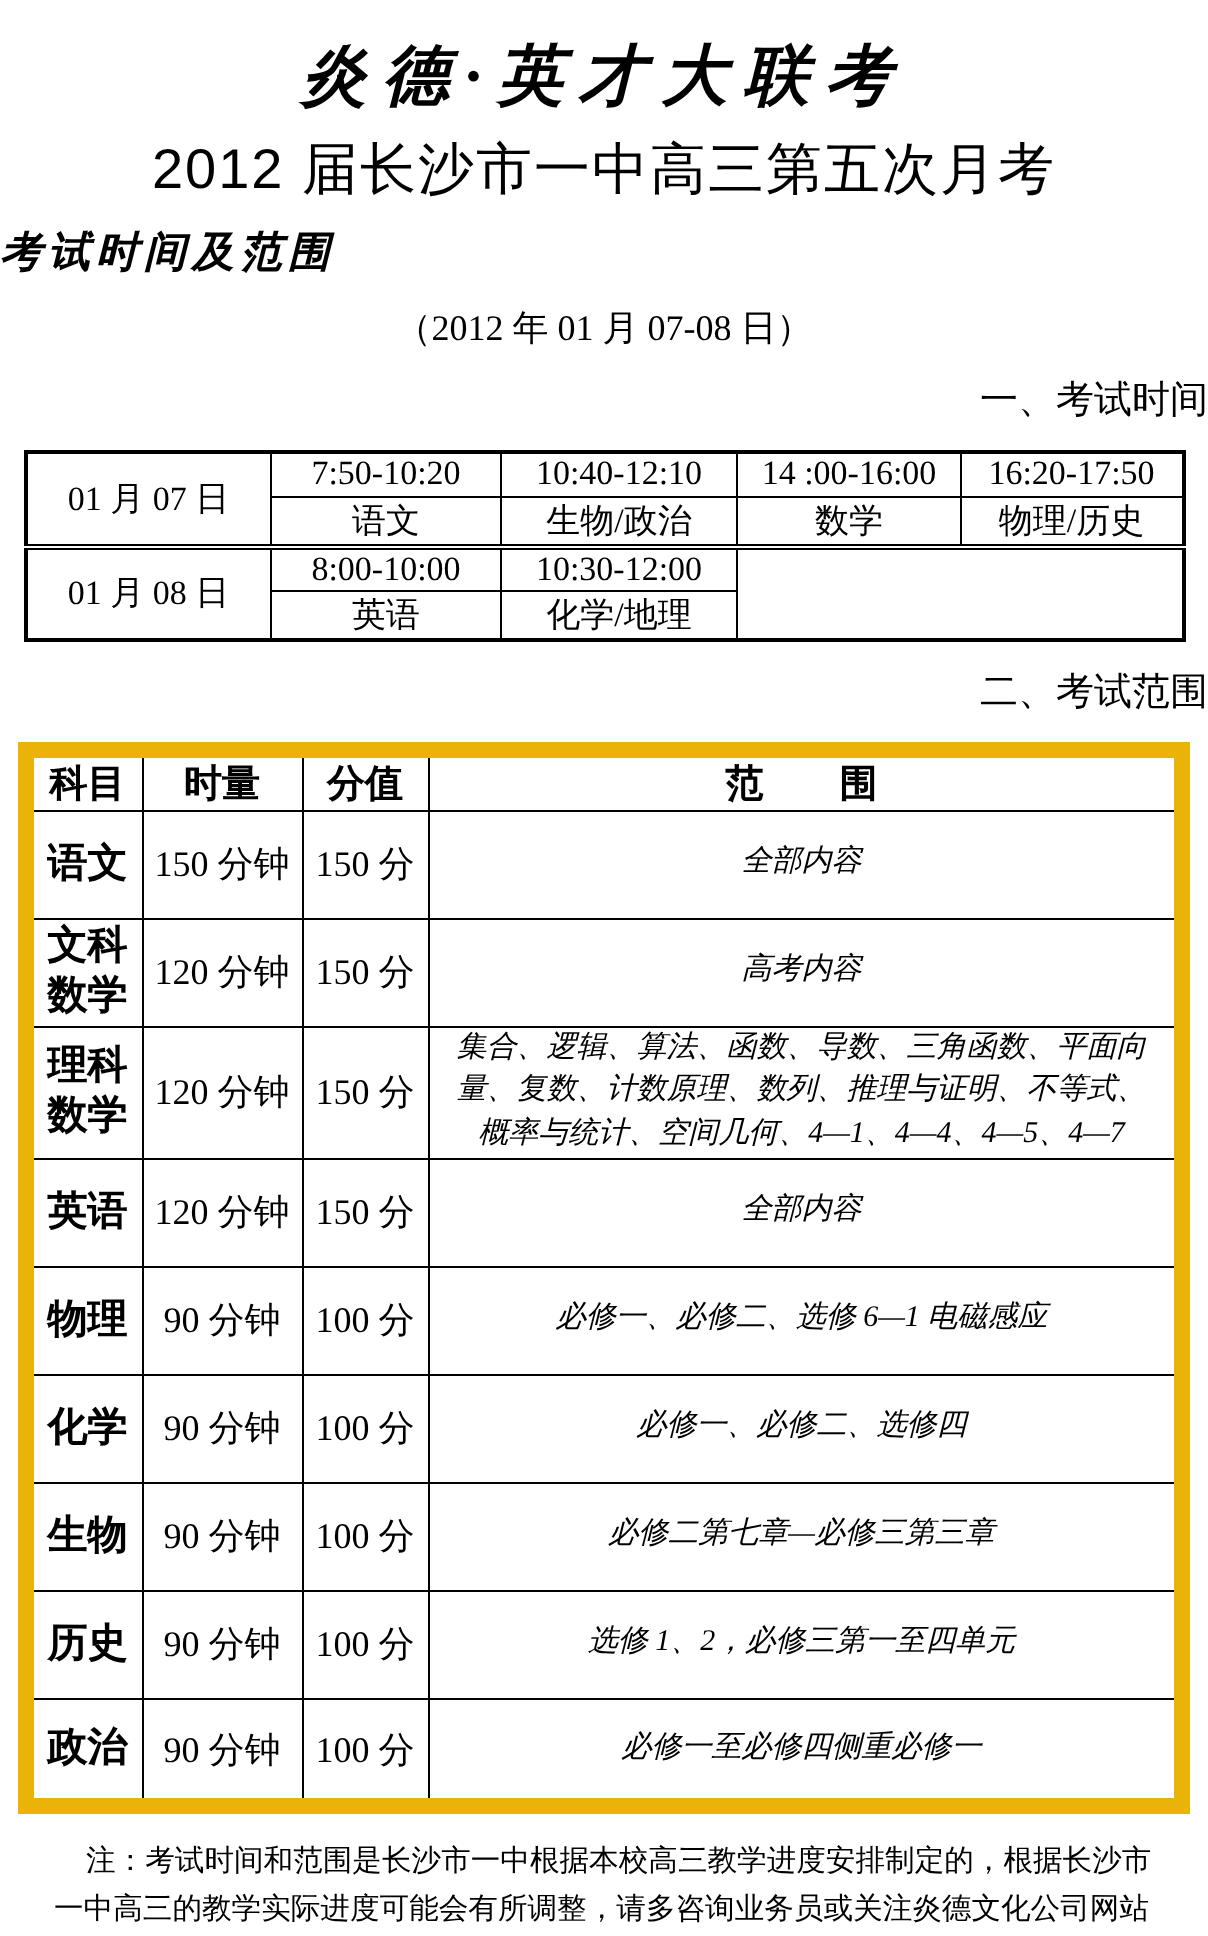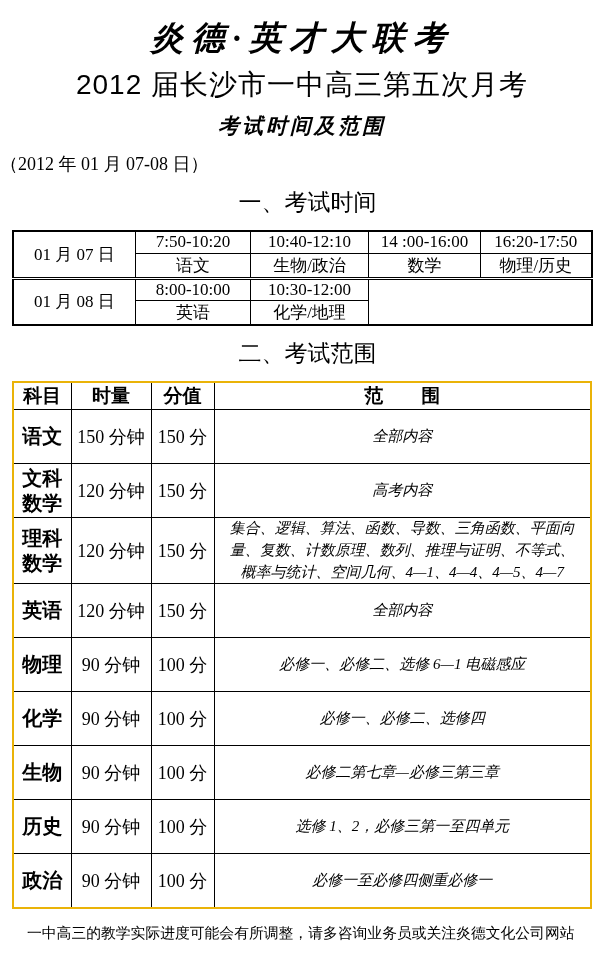--- a/index.html
+++ b/index.html
@@ -21,47 +21,48 @@
   .main-title {
     margin-top: 5px;
     text-align: center;
     font-size: 28px;
     font-weight: normal;
     font-family: "Liberation Sans", sans-serif;
     letter-spacing: 1px;
   }
   .subtitle {
     margin-top: 8px;
-    text-align: center;
+    text-align: left;
     font-size: 21px;
     font-style: italic;
     letter-spacing: 3px;
     font-weight: 600;
   }
   .date-line {
     margin-top: 12px;
+    text-align: center;
     font-size: 18px;
   }
   .section-title {
-    text-align: center;
-    font-size: 23px;
+    text-align: right;
+    font-size: 19px;
     font-family: "Liberation Sans", sans-serif;
     padding-left: 11px;
   }
   .section-1 { margin-top: 11px; margin-bottom: 7px; }
   .section-2 { margin-top: 3px; margin-bottom: 3px; }
 
   table { border-collapse: collapse; table-layout: fixed; margin: 12px auto; }
   td, th { border: 1px solid #000000; text-align: center; vertical-align: middle; padding: 0; overflow: hidden; }
 
   .t1 { width: 579px; border: 2px solid #000000; }
   .t1 td { height: 22px; font-size: 17px; }
   .t1 tr.sep td, .t1 td.sep-b { border-bottom: 3px double #000000; }
 
-  .t2 { width: 578px; border: 2px solid #eab308; }
+  .t2 { width: 578px; border: 8px solid #eab308; }
   .t2 th { height: 28px; font-size: 19px; font-family: "Liberation Sans", sans-serif; font-weight: bold; }
   .t2 tr.r { height: 54px; }
   .t2 tr.tall { height: 64px; }
   .t2 td.subject {
     font-size: 20px; font-weight: bold;
     font-family: "Liberation Sans", sans-serif;
     line-height: 1.25; padding: 0 5px;
     word-break: break-all;
   }
   .t2 td.dur, .t2 td.score { font-size: 18px; }
@@ -187,17 +188,18 @@
       <tr class="r">
         <td class="subject">政治</td>
         <td class="dur">90 分钟</td>
         <td class="score">100 分</td>
         <td class="range">必修一至必修四侧重必修一</td>
       </tr>
     </tbody>
   </table>
 
   <div class="note">
+    <div class="l-first">注：考试时间和范围是长沙市一中根据本校高三教学进度安排制定的，根据长沙市</div>
     <div>一中高三的教学实际进度可能会有所调整，请多咨询业务员或关注炎德文化公司网站</div>
 
   </div>
 
 </div>
 
 </body></html>

